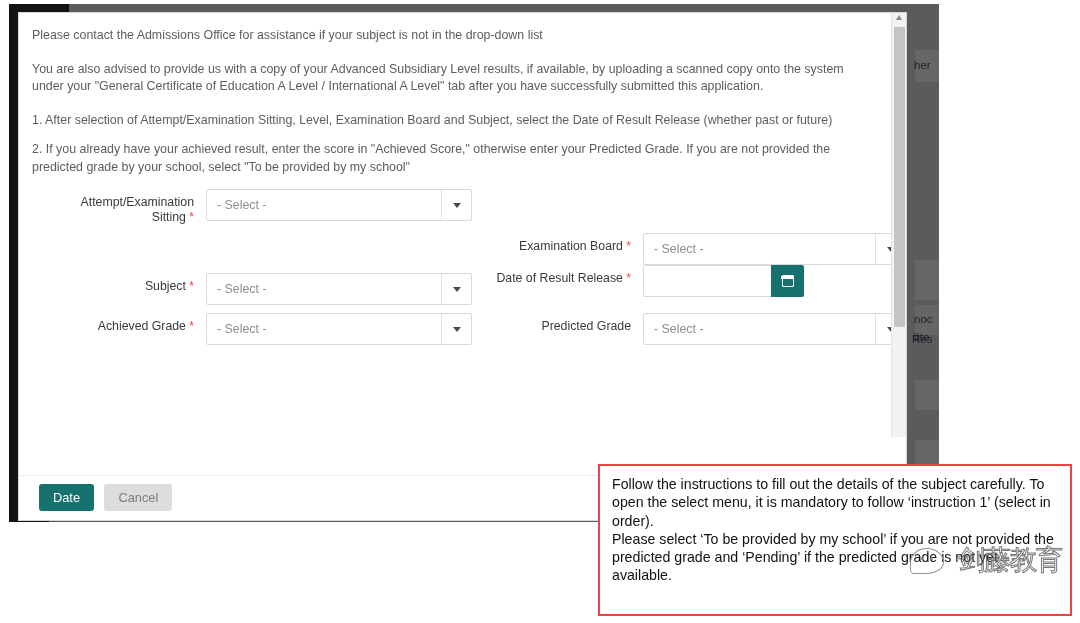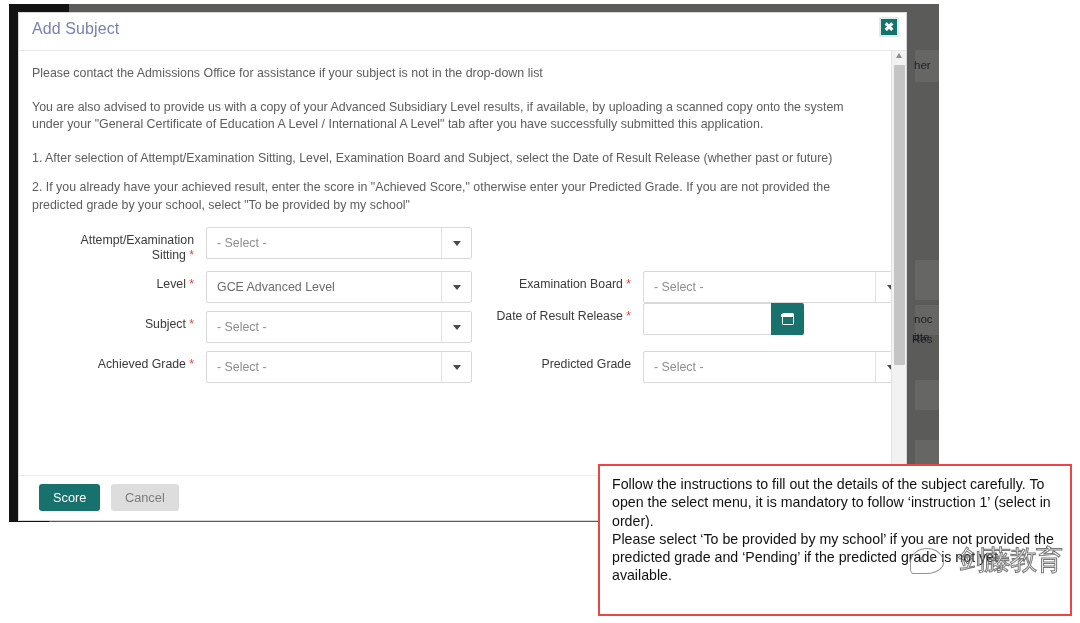--- a/index.html
+++ b/index.html
@@ -403,24 +403,20 @@
   <div class="ghost-text" style="left:914px; top:313px; width:24px;">noc</div>
   <div class="ghost-text" style="left:914px; top:331px; width:24px;">itte</div>
   <div class="ghost-text" style="left:914px; top:333px; width:0px; height:0;"></div>
   <div class="ghost-text" style="left:914px; top:334px; width:24px; opacity:0;"></div>
   <div class="ghost-text" style="left:913px; top:333px; width:26px; opacity:0;"></div>
   <div class="ghost-text" style="left:914px; top:333px; width:26px; opacity:0;"></div>
   <div class="ghost-text" style="left:912px; top:333px; width:28px;">Res</div>
 
   <div class="modal">
 
-    <div class="modal-header">
-      <div class="modal-title">Add Subject</div>
-      <div class="close-btn">✖</div>
-    </div>
 
     <div class="modal-body">
 
       <div class="para">Please contact the Admissions Office for assistance if your subject is not in the drop-down list</div>
       <div class="para">You are also advised to provide us with a copy of your Advanced Subsidiary Level results, if available, by uploading a scanned copy onto the system under your "General Certificate of Education A Level / International A Level" tab after you have successfully submitted this application.</div>
       <div class="para tight">1. After selection of Attempt/Examination Sitting, Level, Examination Board and Subject, select the Date of Result Release (whether past or future)</div>
       <div class="para tight">2. If you already have your achieved result, enter the score in "Achieved Score," otherwise enter your Predicted Grade. If you are not provided the predicted grade by your school, select "To be provided by my school"</div>
 
       <div class="form">
 
@@ -428,30 +424,20 @@
           <div class="field-label">
             <span>Attempt/Examination Sitting</span>
             <span class="req">*</span>
           </div>
           <div class="select-box">
             <div class="select-value">- Select -</div>
             <div class="select-arrow"></div>
           </div>
         </div>
 
-        <div class="field" id="f-level">
-          <div class="field-label">
-            <span>Level</span>
-            <span class="req">*</span>
-          </div>
-          <div class="select-box">
-            <div class="select-value filled">GCE Advanced Level</div>
-            <div class="select-arrow"></div>
-          </div>
-        </div>
 
         <div class="field" id="f-subject">
           <div class="field-label">
             <span>Subject</span>
             <span class="req">*</span>
           </div>
           <div class="select-box">
             <div class="select-value">- Select -</div>
             <div class="select-arrow"></div>
           </div>
@@ -506,21 +492,21 @@
       </div>
 
       <div class="vscroll">
         <div class="arrow-up"></div>
         <div class="thumb"></div>
       </div>
 
     </div>
 
     <div class="modal-footer">
-      <button class="btn btn-save">Score</button>
+      <button class="btn btn-save">Date</button>
       <button class="btn btn-cancel">Cancel</button>
     </div>
 
   </div>
 
   <div class="callout">
     <p>Follow the instructions to fill out the details of the subject carefully. To open the select menu, it is mandatory to follow ‘instruction 1’ (select in order).</p>
     <p>Please select ‘To be provided by my school’ if you are not provided the predicted grade and ‘Pending’ if the predicted grade is not yet available.</p>
 
     <div class="watermark">

